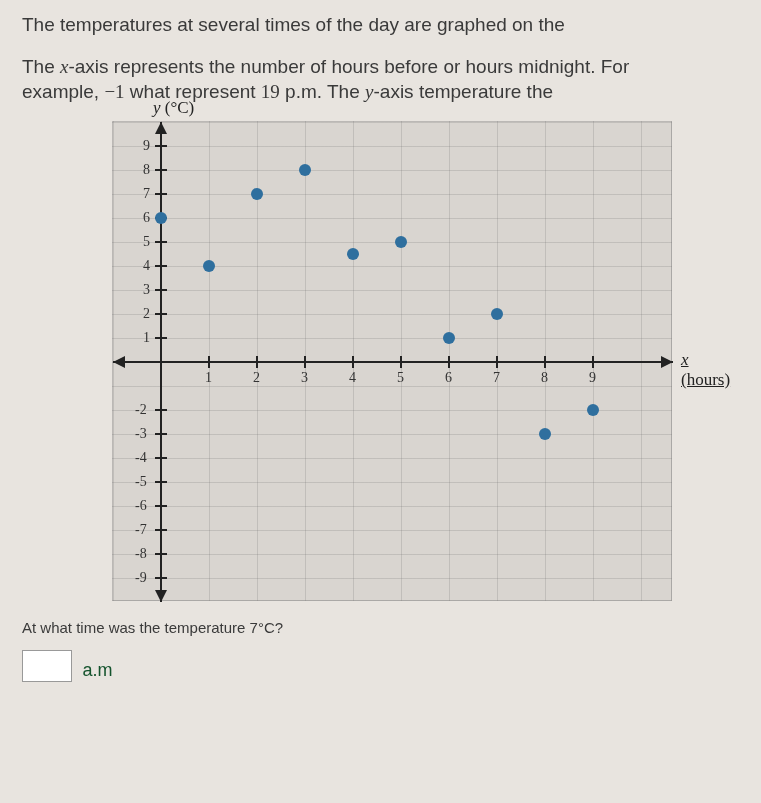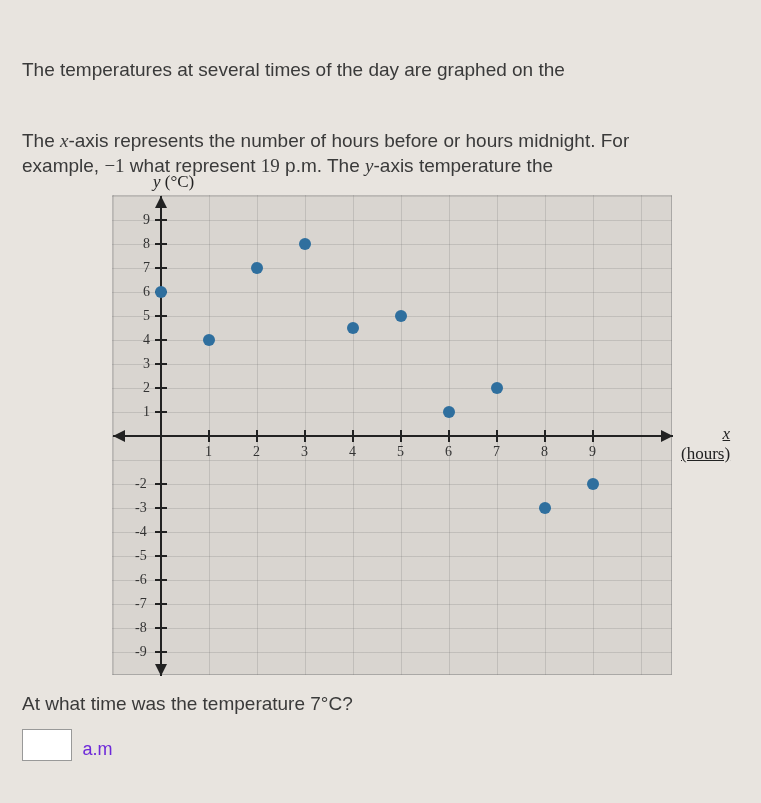--- a/index.html
+++ b/index.html
@@ -6,54 +6,54 @@
   body {
     width: 761px;
     height: 803px;
     background: #e8e4df;
     font-family: Arial, Helvetica, sans-serif;
     color: #3a3a3a;
     padding: 12px 20px 12px 22px;
     position: relative;
     overflow: hidden;
   }
-  .problem-text { font-size: 19px; line-height: 1.35; margin-bottom: 16px; margin-top: 45px; }
+  .problem-text { font-size: 19px; line-height: 1.35; margin-bottom: 16px; }
   .problem-text .math { font-family: 'Times New Roman', serif; font-style: italic; }
   .problem-text .num { font-family: 'Times New Roman', serif; font-style: normal; }
   .chart-wrap {
     margin: 8px 0 18px 90px;
     position: relative;
     width: 560px;
     height: 480px;
     background:
       repeating-linear-gradient(to right, rgba(120,120,120,0.25) 0 1px, transparent 1px 48px),
       repeating-linear-gradient(to bottom, rgba(120,120,120,0.25) 0 1px, transparent 1px 24px),
       #d9d5d0;
     border: 1px solid rgba(120,120,120,0.3);
   }
   .axis-layer { position: absolute; inset: 0; }
   .tick-label { position: absolute; font-size: 14px; color: #333; font-family: 'Times New Roman', serif; }
-  .axis-label { position: absolute; font-size: 17px; color: #222; font-family: 'Times New Roman', serif; font-style: italic; text-align: right; }
+  .axis-label { position: absolute; font-size: 17px; color: #222; font-family: 'Times New Roman', serif; font-style: italic; }
   .axis-label .unit { font-style: normal; }
   .point {
     position: absolute;
     width: 12px; height: 12px;
     background: #2f6f9e;
     border-radius: 50%;
     transform: translate(-50%, -50%);
   }
-  .question { font-size: 19px; margin-top: 12px; }
+  .question { font-size: 15px; margin-top: 12px; }
   .answer-box {
     width: 50px; height: 32px;
     border: 1px solid #999;
     background: #fff;
     margin-top: 14px;
     display: inline-block;
   }
-  .am-frag { font-size: 18px; color: #6d28d9; margin-left: 6px; position: relative; top: -6px; text-align: center; }
+  .am-frag { font-size: 18px; color: #14532d; margin-left: 6px; position: relative; top: -6px; text-align: center; }
 </style>
 </head>
 <body>
 
 <div class="problem-text">
   <span>The temperatures at several times of the day are graphed on the</span><br>
 </div>
 
 <div class="problem-text">
   <span>The </span><span class="math">x</span><span>-axis represents the number of hours before or hours midnight. For</span><br>

